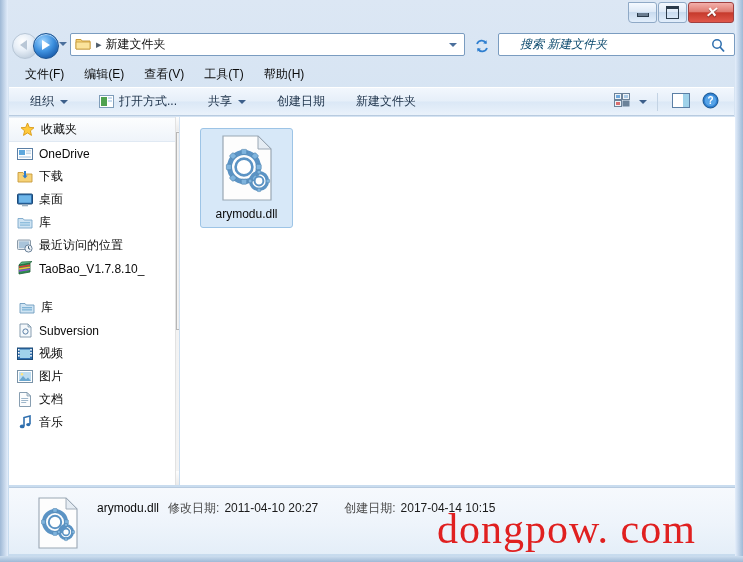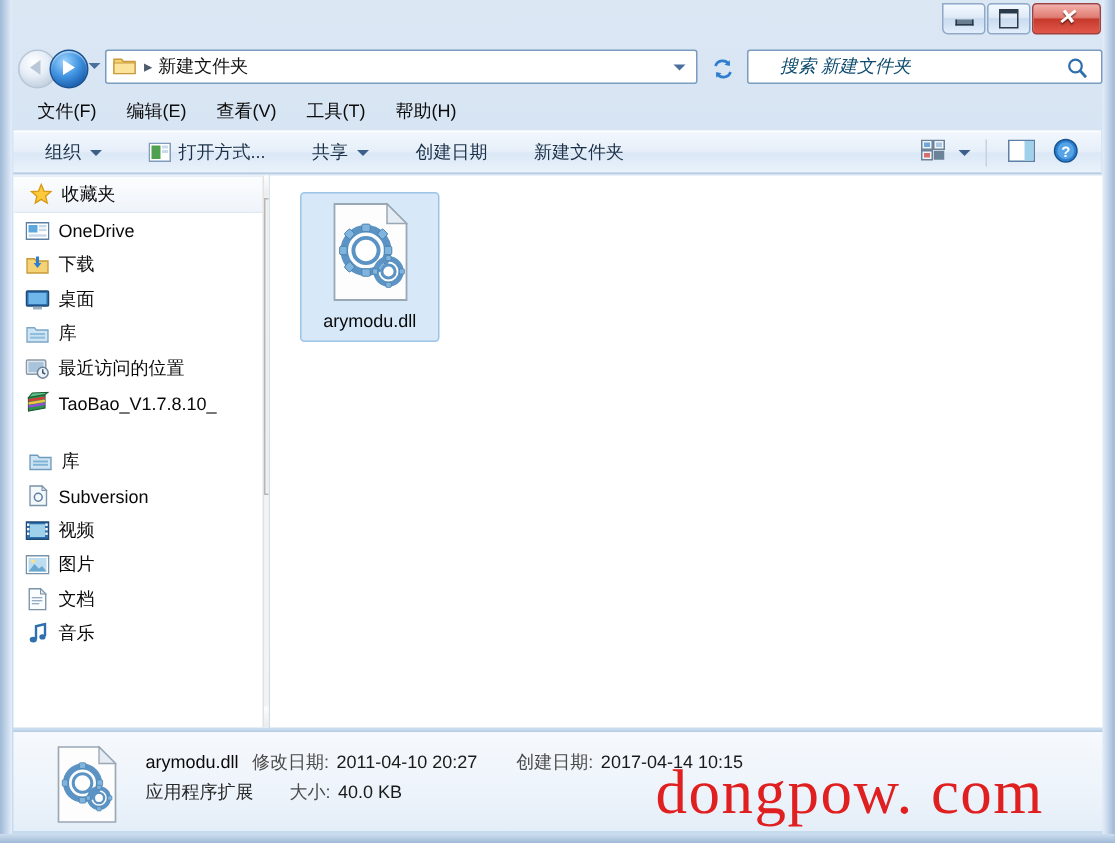--- a/index.html
+++ b/index.html
@@ -547,23 +547,18 @@
     </span>
 
     <div id="details-text">
       <div class="dline">
         <span class="dname">arymodu.dll</span>
         <span class="dkey">修改日期:</span>
         <span class="dval">2011-04-10 20:27</span>
         <span class="dkey">创建日期:</span>
         <span class="dval">2017-04-14 10:15</span>
       </div>
-      <div class="dline">
-        <span class="dtype">应用程序扩展</span>
-        <span class="dkey">大小:</span>
-        <span class="dval">40.0 KB</span>
-      </div>
     </div>
   </div>
 
   <div id="watermark">dongpow. com</div>
 
 </div>
 
 </body></html>

